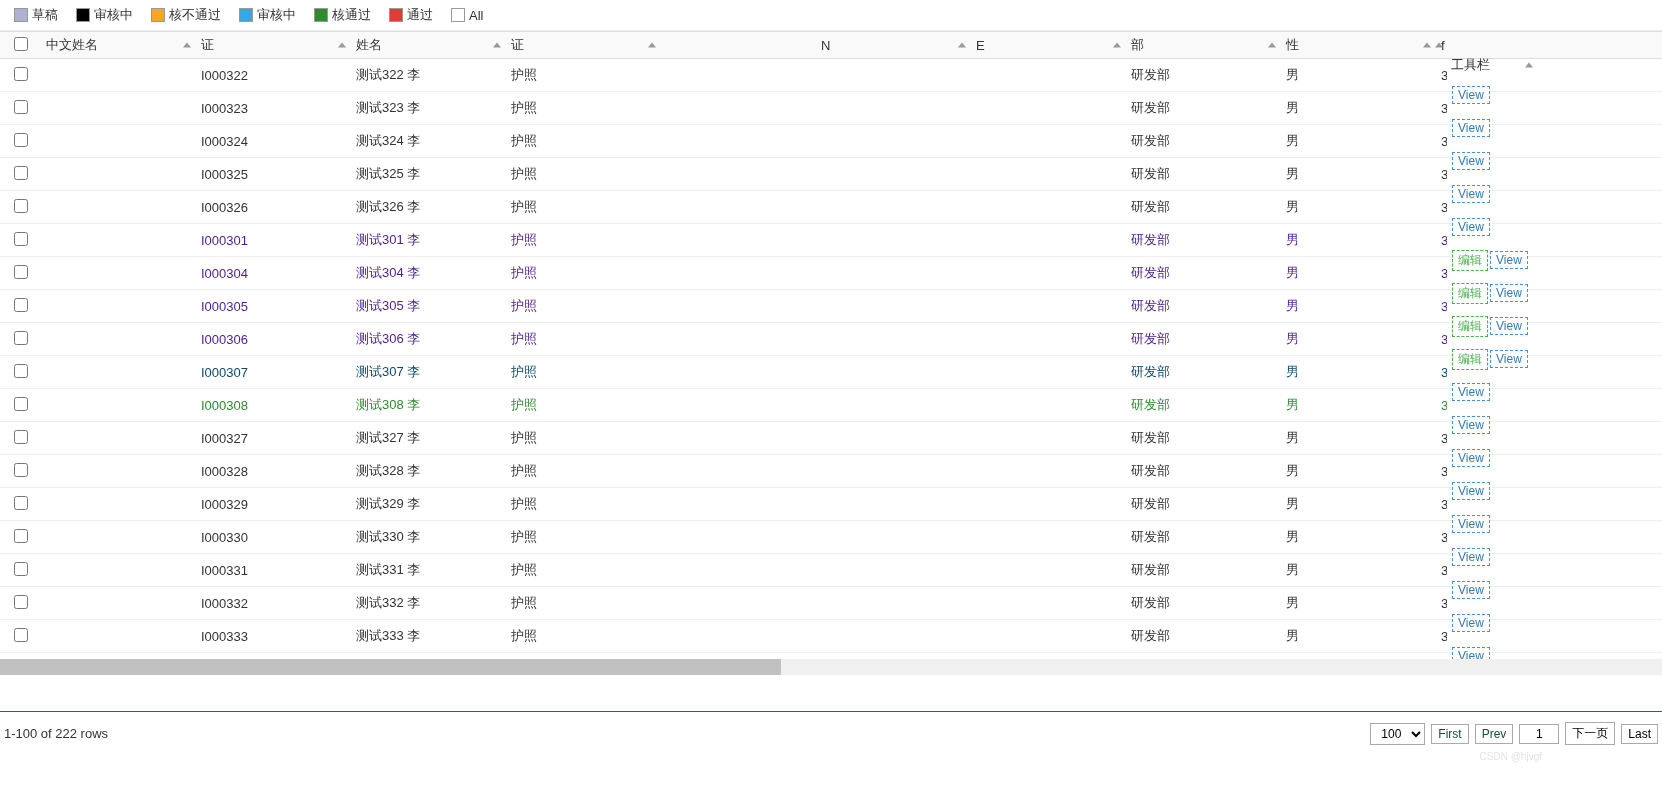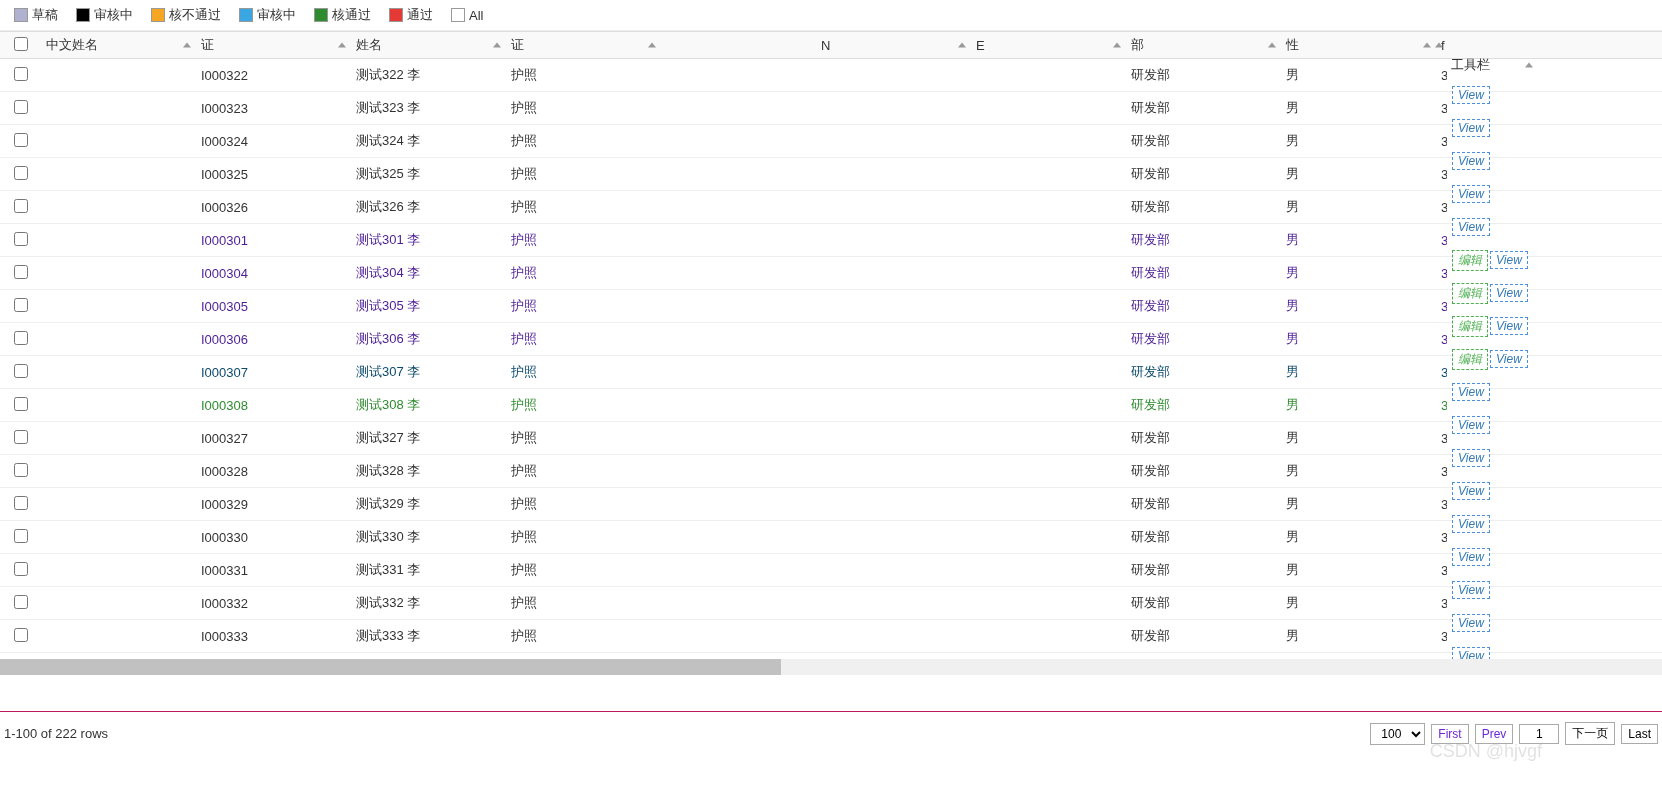--- a/index.html
+++ b/index.html
@@ -19,33 +19,33 @@
 .c-id { width: 155px; }
 .c-name { width: 155px; }
 .c-cert { width: 155px; }
 .c-x1 { width: 155px; }
 .c-x2 { width: 155px; }
 .c-x3 { width: 155px; }
 .c-dept { width: 155px; }
 .c-sex { width: 155px; }
 .c-num { width: 12px; text-align: right; }
 .c-tools { width: 90px; padding-left: 4px; margin-top: 40px; }
-.btn-link { display: inline-block; border: 1px dashed #4a90e2; color: #337ab7; padding: 1px 5px; margin: 0 1px; font-size: 12px; cursor: pointer; background: #fff; font-style: italic; }
+.btn-link { display: inline-block; border: 1px dashed #4a90e2; color: #337ab7; padding: 1px 5px; margin: 0 1px; font-size: 12px; cursor: pointer; background: #fff; }
 .btn-link.green { border-color: #4caf50; color: #4caf50; }
 .status-orange .td-text { color: #4c1d95; }
 .status-blue .td-text { color: #0c4a6e; }
 .status-green .td-text { color: #2e8b2e; }
 .hscroll { height: 16px; background: #f0f0f0; display: flex; }
 .hscroll-thumb { height: 100%; background: #c1c1c1; width: 47%; }
 .footer { display: flex; align-items: center; padding: 10px 4px; border-top: 1px solid #be185d; justify-content: space-between; }
 .pager { display: flex; gap: 6px; align-items: center; }
 .pager select, .pager input[type=text], .pager button { border: 1px solid #aaa; padding: 2px 6px; font-size: 12px; background: #fff; }
-.pager button:disabled { color: #6d28d9; }
+.pager button:disabled { color: #14532d; }
 input[type=checkbox] { width: 14px; height: 14px; }
-.watermark { position: absolute; right: 120px; bottom: 36px; color: rgba(0,0,0,0.12); font-size: 18px; pointer-events: none; }
+.watermark { position: absolute; right: 120px; bottom: 36px; color: rgba(0,0,0,0.12); font-size: 10px; pointer-events: none; }
 </style>
 </head>
 <body>
 
 <div class="legend" id="legend">
     <span class="legend-item">
       <span class="swatch" style="background: rgb(176, 176, 208);"></span>
       <span>草稿</span>
     </span>
     <span class="legend-item">

